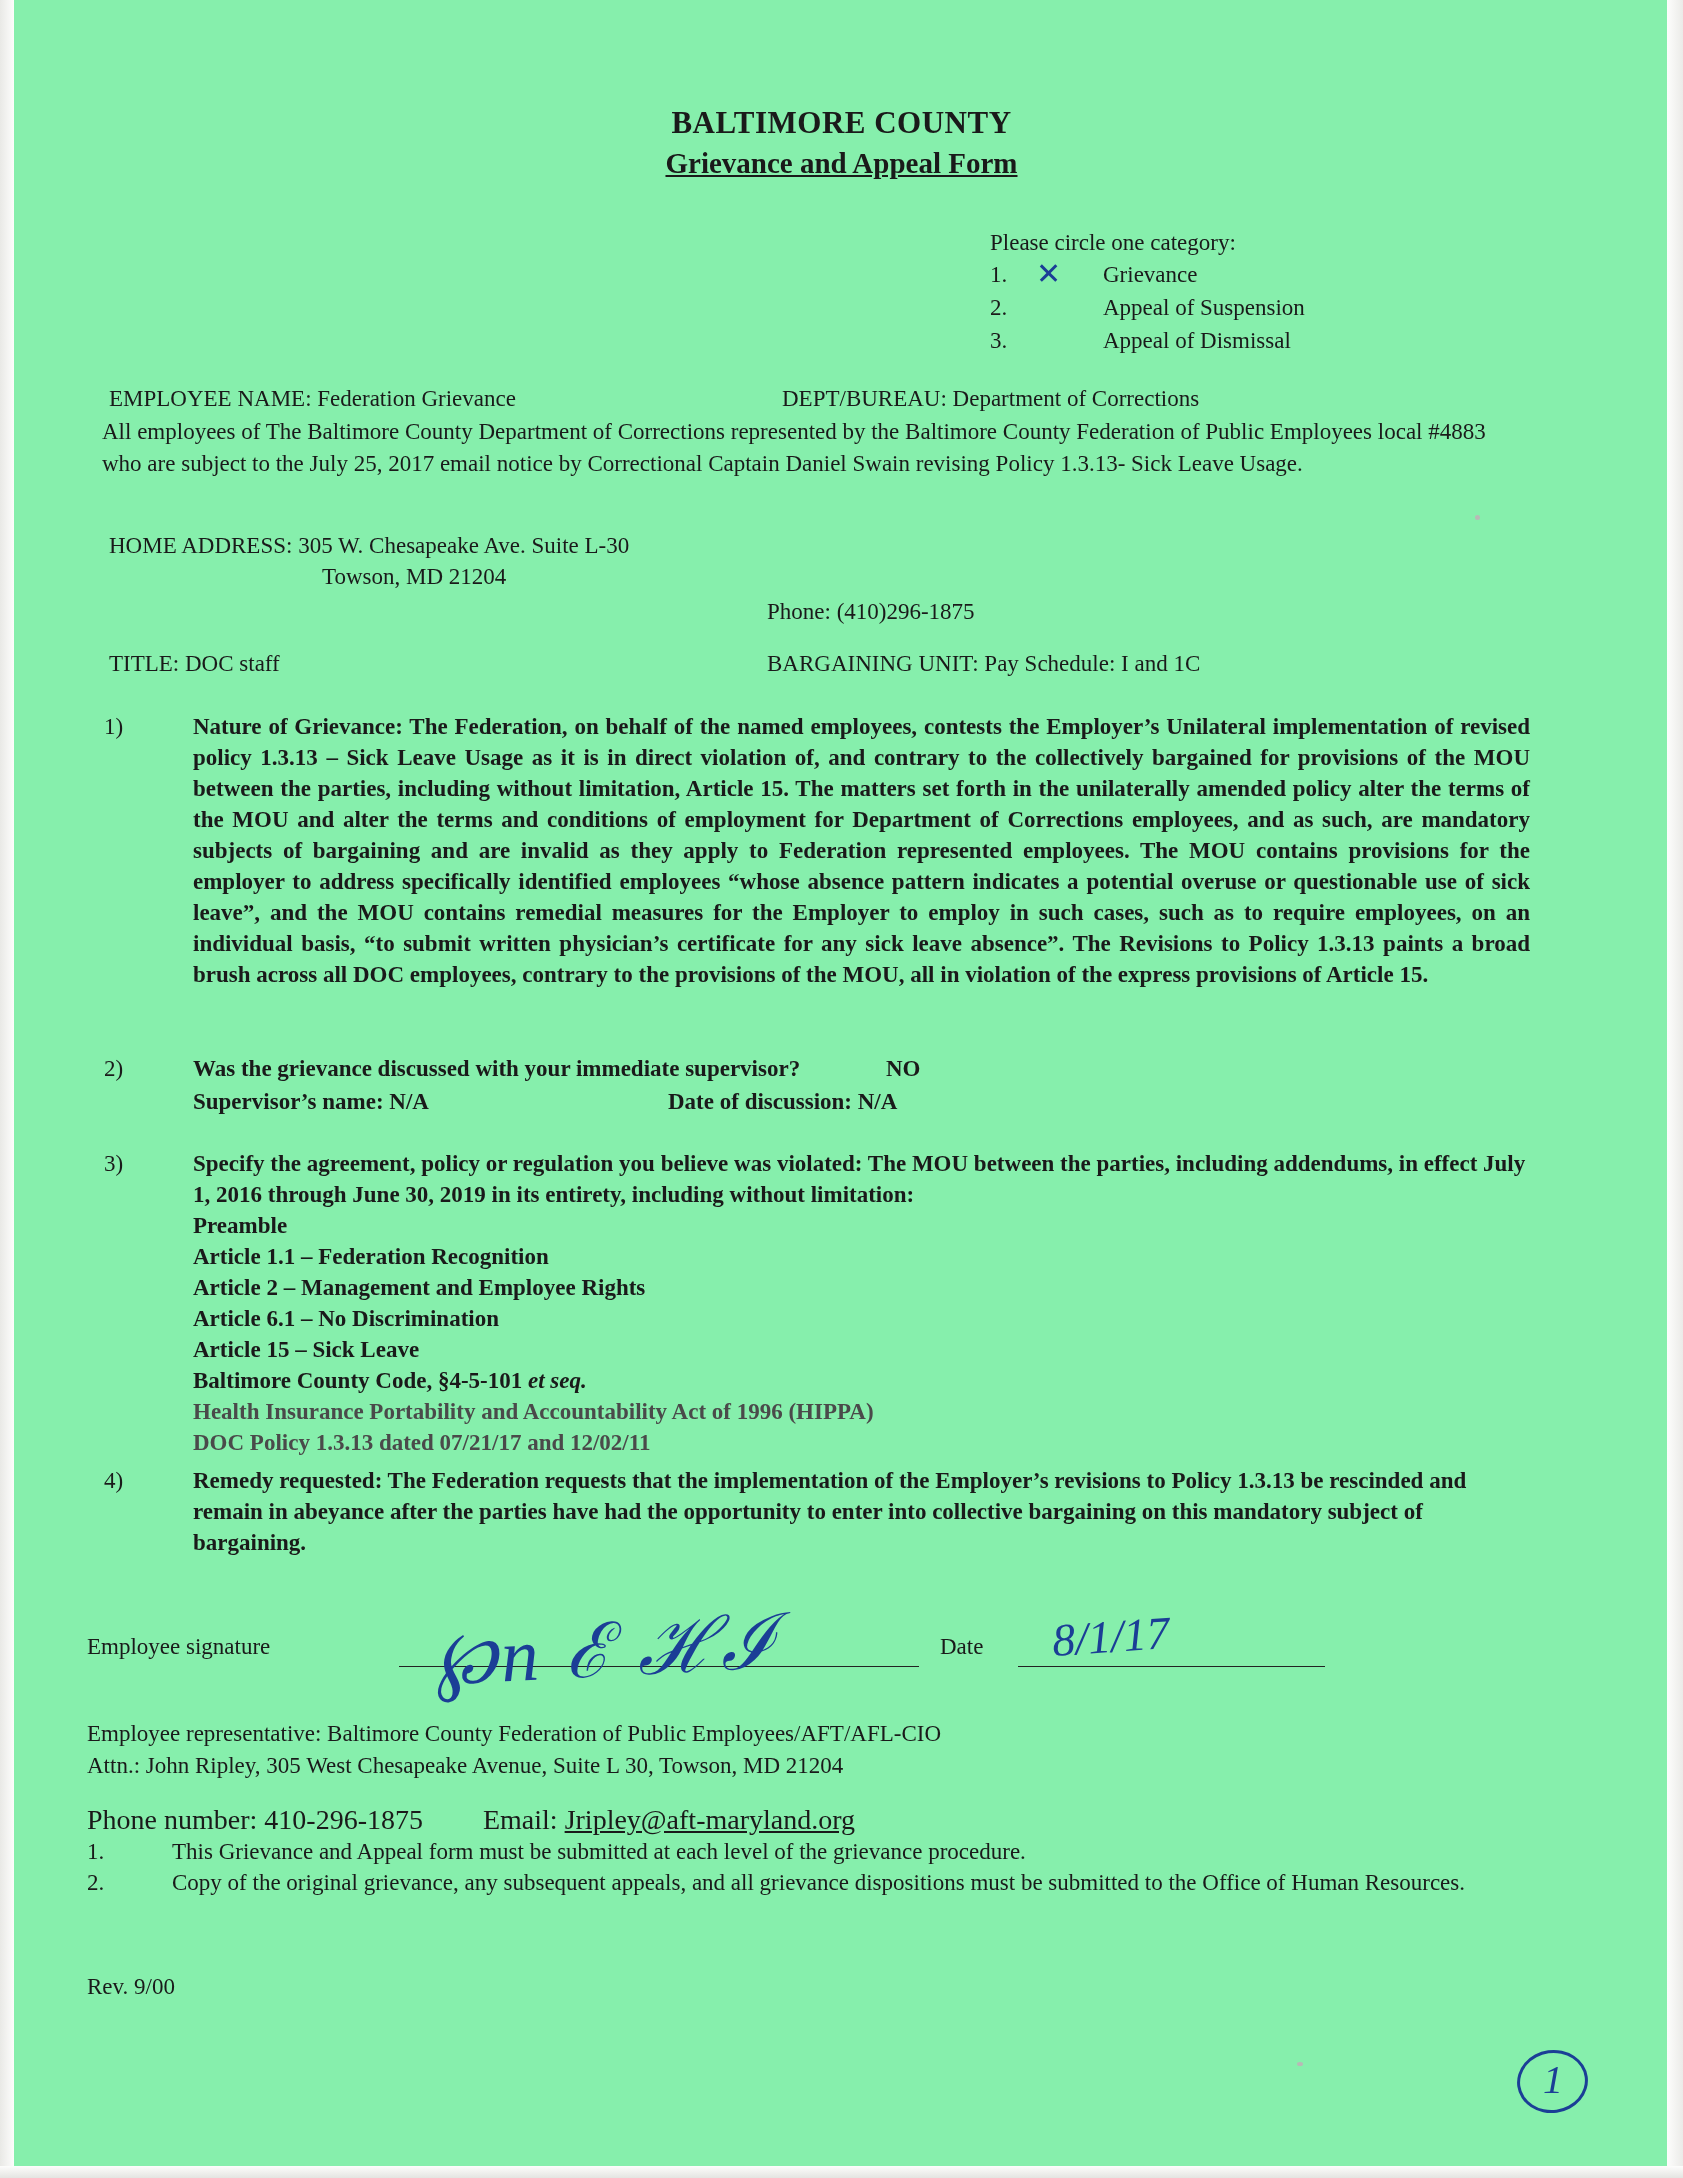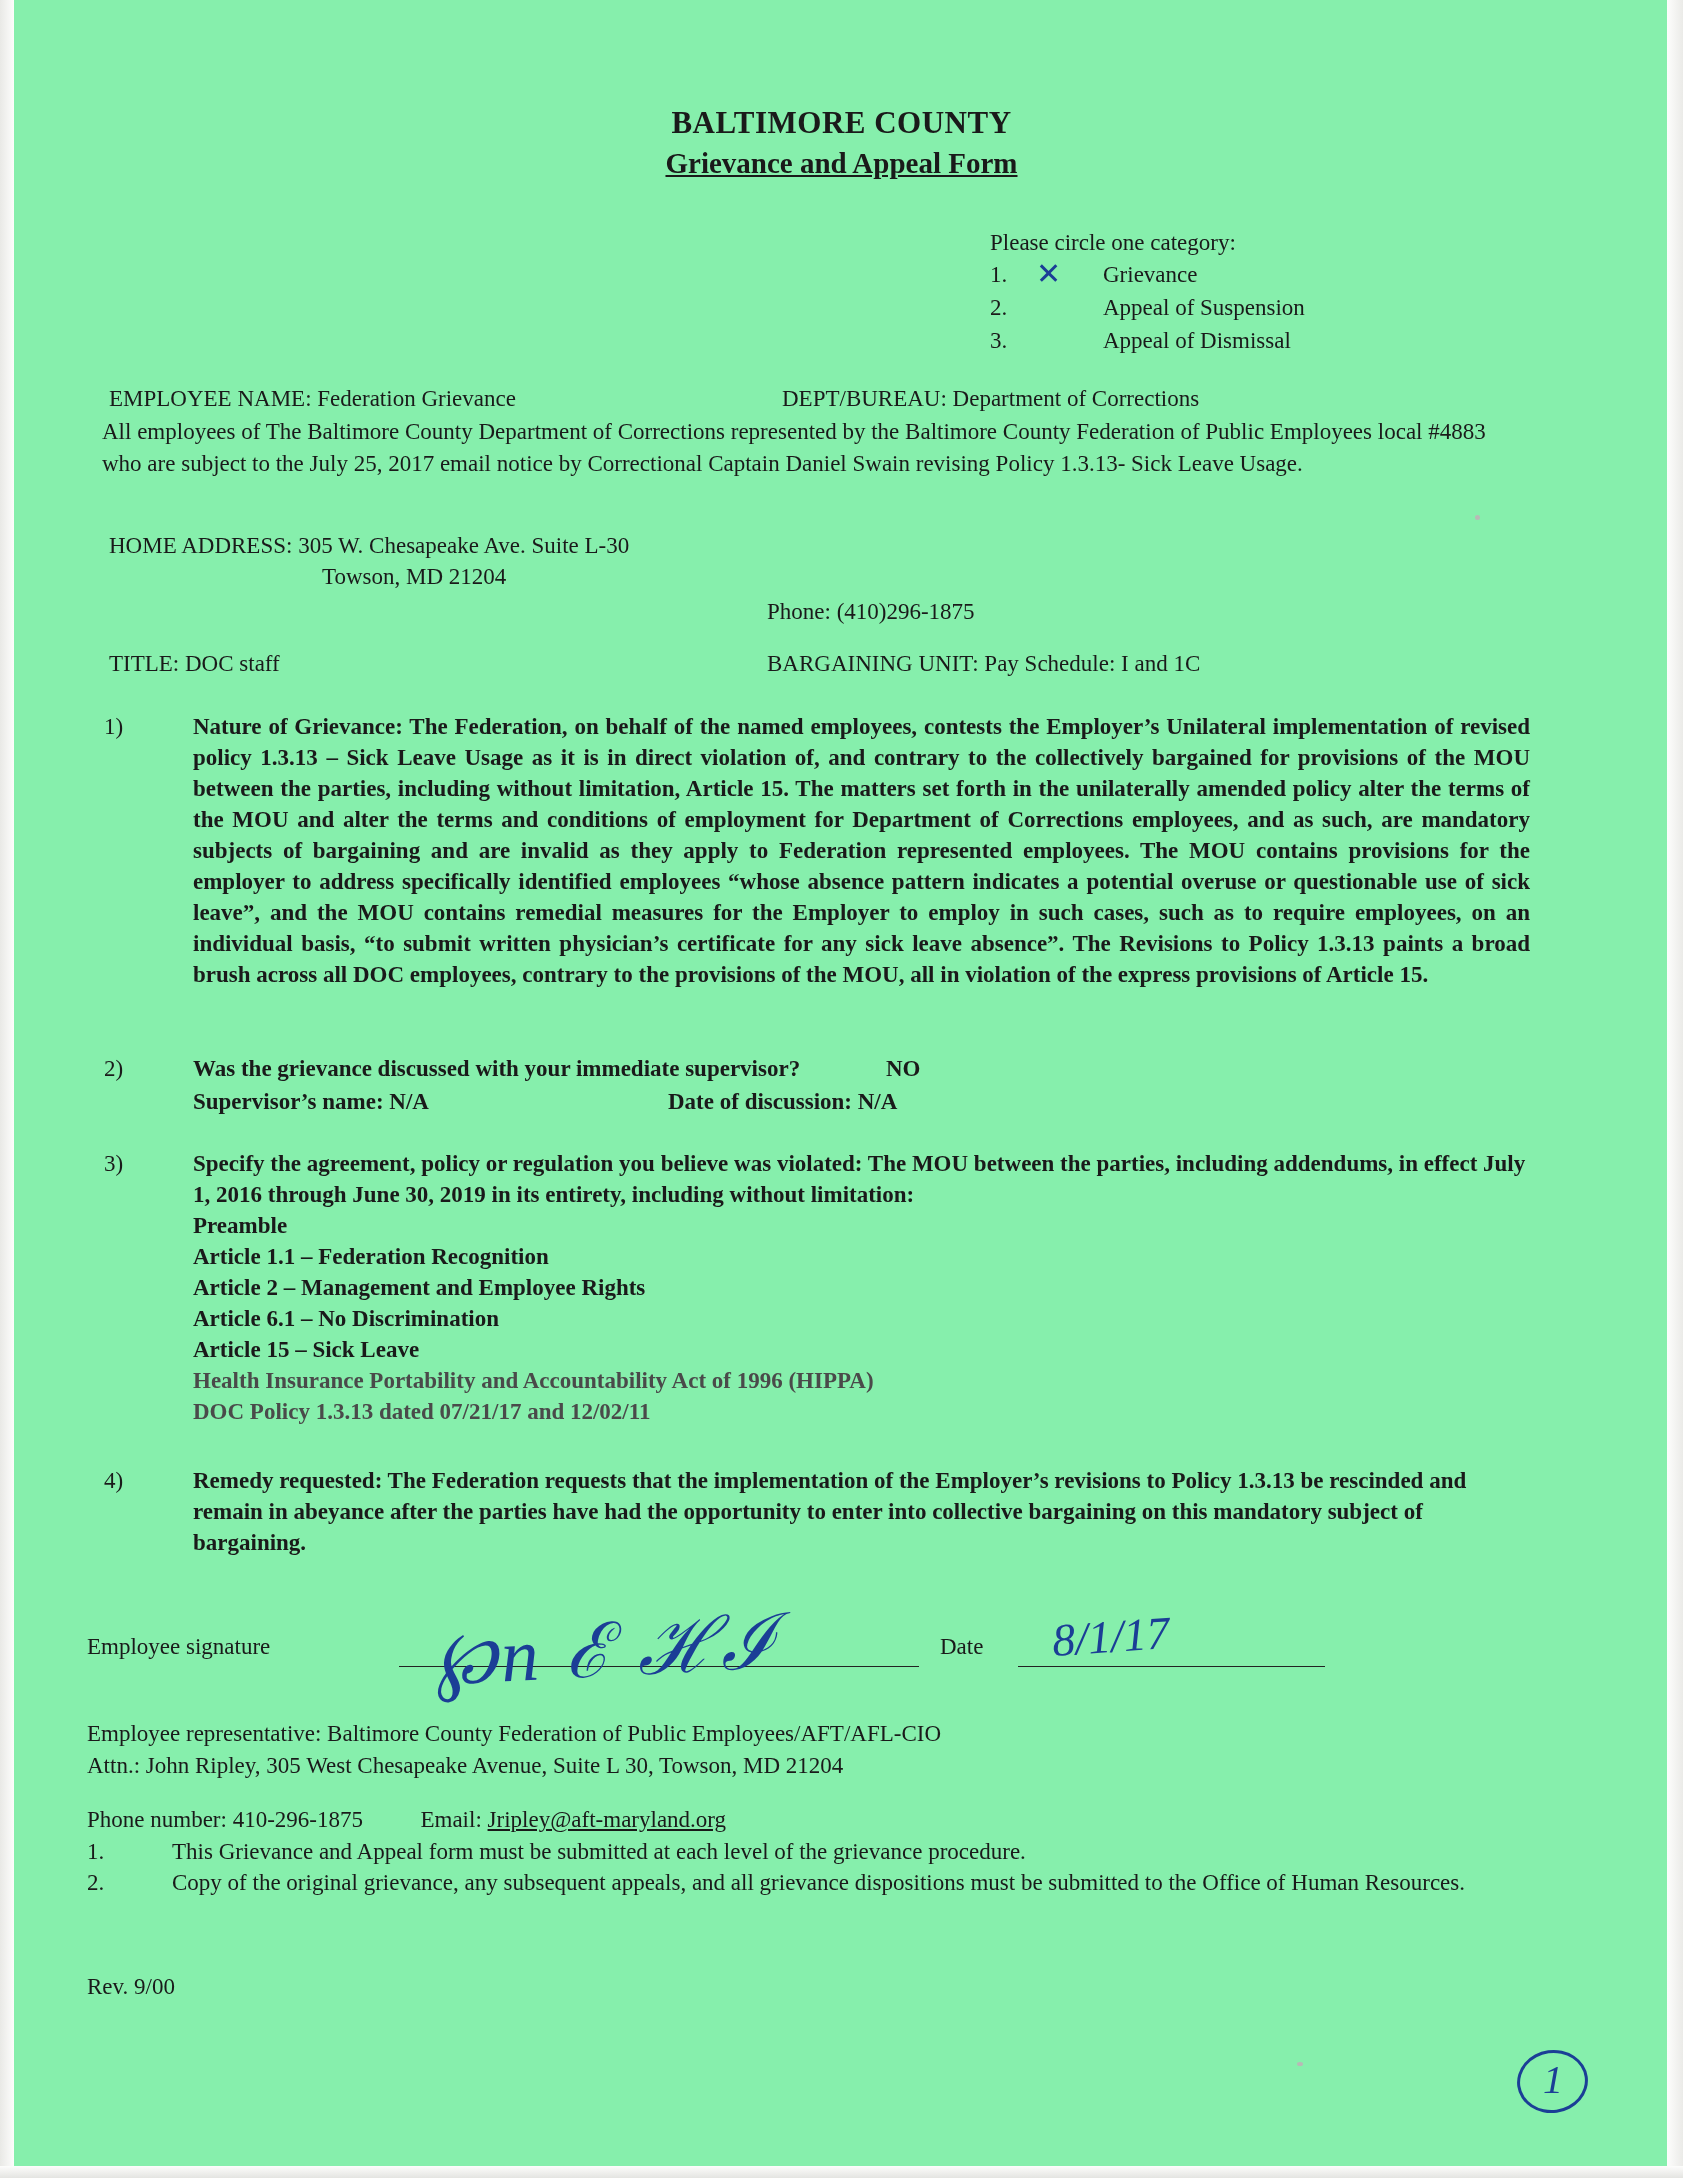--- a/index.html
+++ b/index.html
@@ -187,21 +187,21 @@
     left: 87px;
     top: 1718px;
     font-size: 23px;
     line-height: 32px;
   }
 
   .contact-block {
     position: absolute;
     left: 87px;
     top: 1804px;
-    font-size: 23px;
+    font-size: 28px;
     line-height: 32px;
   }
   .email-link {
     text-decoration: underline;
     color: #1a1a1a;
   }
   .notes-list {
     position: absolute;
     left: 87px;
     top: 1836px;
@@ -341,20 +341,23 @@
 
   <div class="numbered" id="item3">
     <span class="num-label">3)</span>
     <div class="num-body">
       <div>Specify the agreement, policy or regulation you believe was violated: The MOU between the parties, including addendums, in effect July 1, 2016 through June 30, 2019 in its entirety, including without limitation:</div>
       <span class="art-line">Preamble</span>
       <span class="art-line">Article 1.1 – Federation Recognition</span>
       <span class="art-line">Article 2 – Management and Employee Rights</span>
       <span class="art-line">Article 6.1 – No Discrimination</span>
       <span class="art-line">Article 15 – Sick Leave</span>
+      <span class="art-line">
+        <span>Baltimore County Code, §4-5-101 </span><span class="italic">et seq.</span>
+      </span>
       <span class="art-line faint">Health Insurance Portability and Accountability Act of 1996 (HIPPA)</span>
       <span class="art-line faint">DOC Policy 1.3.13 dated 07/21/17 and 12/02/11</span>
     </div>
   </div>
 
   <div class="numbered" id="item4">
     <span class="num-label">4)</span>
     <span class="num-body">Remedy requested: The Federation requests that the implementation of the Employer’s revisions to Policy 1.3.13 be rescinded and remain in abeyance after the parties have had the opportunity to enter into collective bargaining on this mandatory subject of bargaining.</span>
   </div>
 

